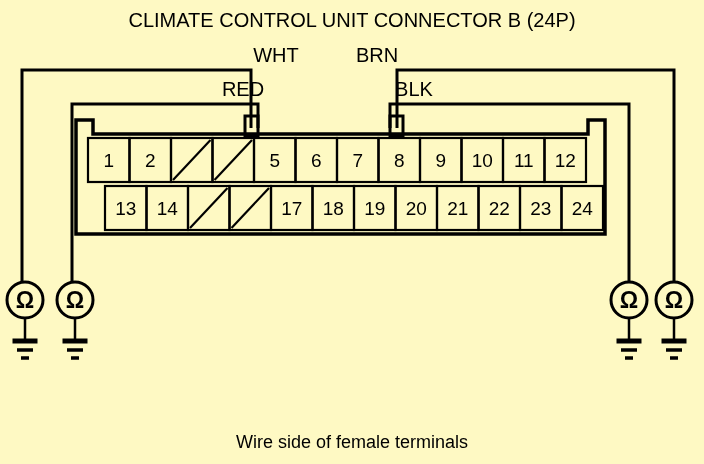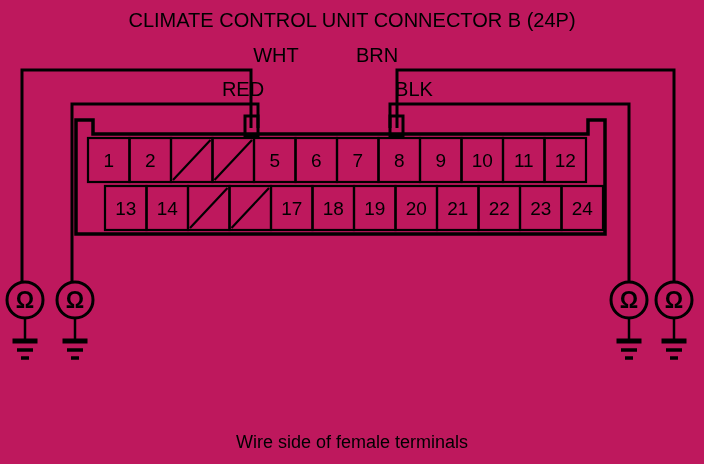--- a/index.html
+++ b/index.html
@@ -5,21 +5,21 @@
 <style>
   html, body {
     margin: 0;
     padding: 0;
     background: #ffffff;
   }
   #page {
     position: relative;
     width: 704px;
     height: 464px;
-    background: #be185d;
+    background: #fef9c3;
     font-family: "Liberation Sans", sans-serif;
     color: #000000;
     overflow: hidden;
   }
   #diagram {
     position: absolute;
     left: 0;
     top: 0;
   }
   .ttl {

